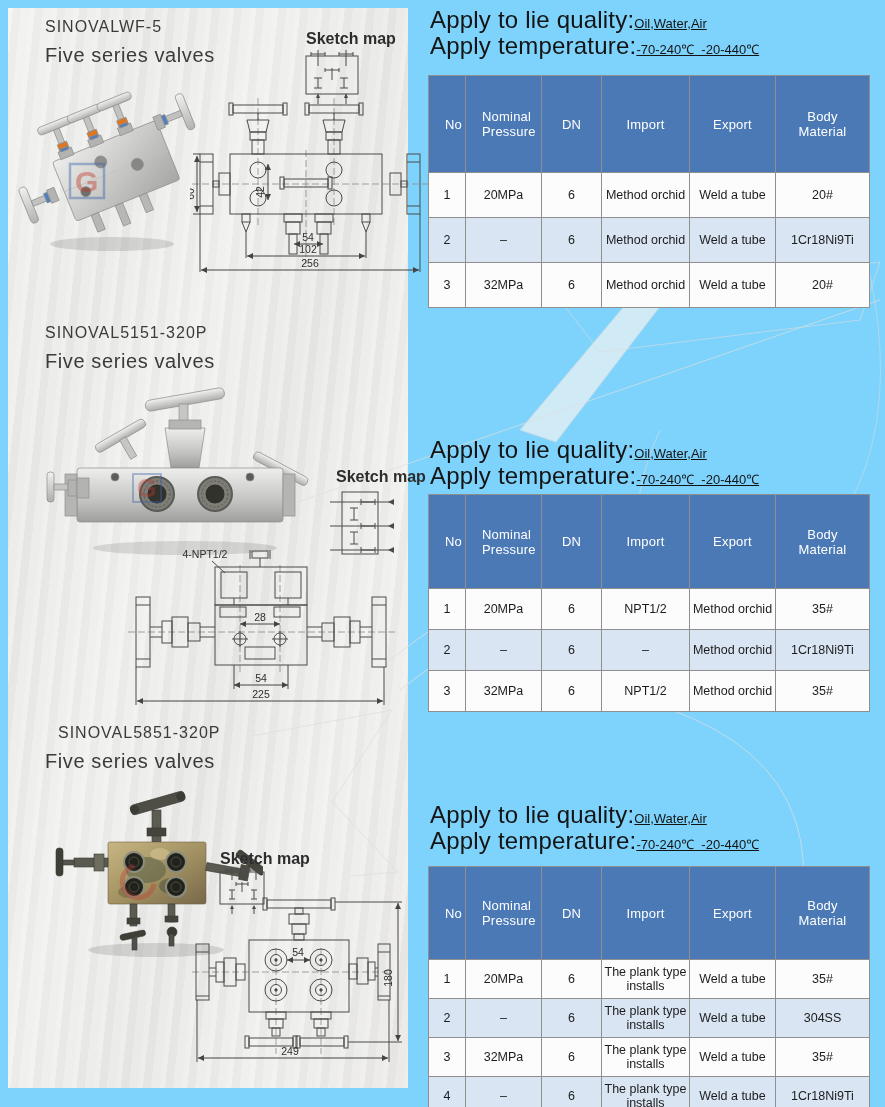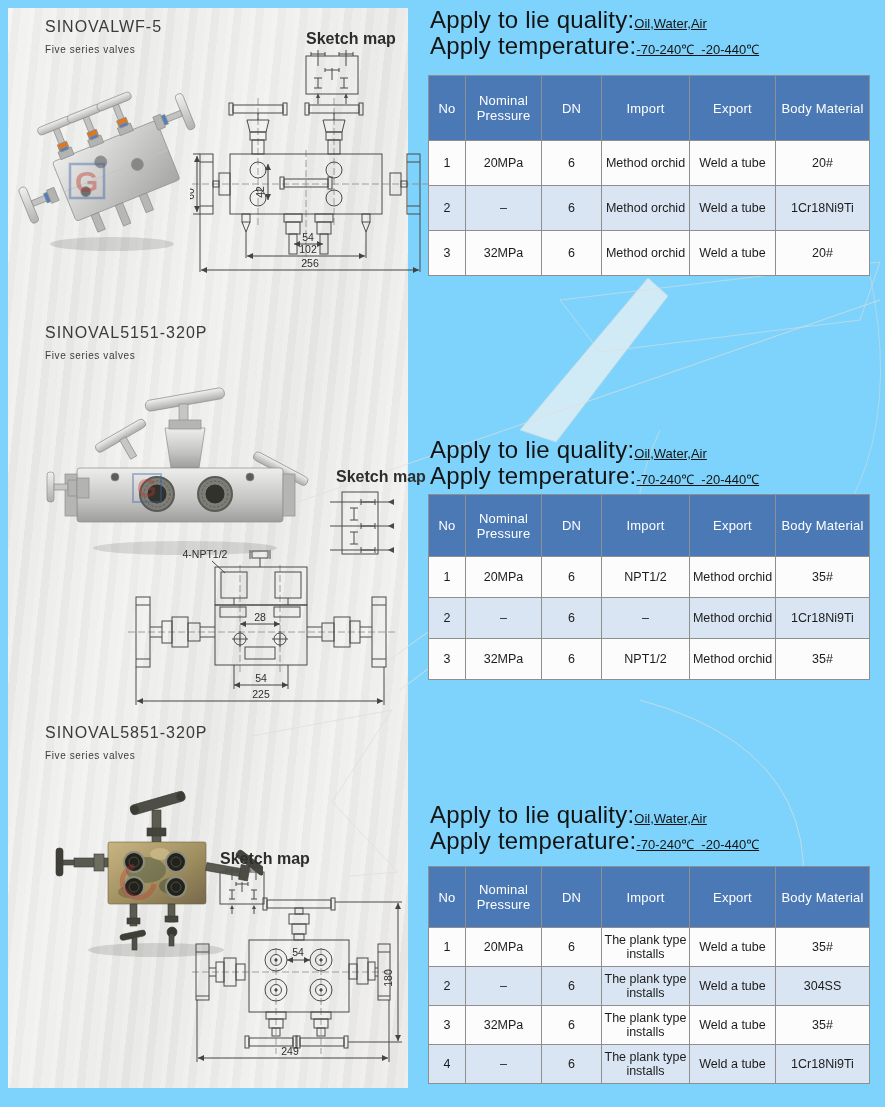--- a/index.html
+++ b/index.html
@@ -5,30 +5,30 @@
   html,body{margin:0;padding:0;background:#fff;}
   .page{position:relative;width:885px;height:1107px;background:#7dd3fc;overflow:hidden;
         font-family:"Liberation Sans",sans-serif;color:#222;}
   .left-panel{position:absolute;left:8px;top:8px;width:400px;height:1080px;
         background:linear-gradient(104deg,#f1f1ef 0%,#e9e9e7 22%,#efefed 40%,#e7e7e5 58%,#eeeeec 76%,#e8e7e5 100%);}
   .left-panel::before{content:"";position:absolute;inset:0;
         background:repeating-linear-gradient(96deg,rgba(255,255,255,.5) 0 5px,rgba(120,120,120,.05) 5px 13px,rgba(255,255,255,.25) 13px 22px);
         opacity:.55;}
   .wm{position:absolute;left:0;top:0;pointer-events:none;}
   .model-title{position:absolute;font-size:16px;letter-spacing:1px;color:#3b3b3b;white-space:nowrap;}
-  .model-series{position:absolute;font-size:10px;letter-spacing:.6px;color:#3b3b3b;white-space:nowrap;}
+  .model-series{position:absolute;font-size:20px;letter-spacing:.6px;color:#3b3b3b;white-space:nowrap;}
   .sketch-label{position:absolute;font-size:16px;color:#2d2d2d;white-space:nowrap;font-weight:bold;}
   .abs{position:absolute;}
   .apply-line{position:absolute;white-space:nowrap;color:#141414;}
   .apply-big{font-size:24px;letter-spacing:.2px;}
   .apply-small{font-size:13px;text-decoration:underline;}
   table.spec-table{position:absolute;border-collapse:collapse;table-layout:fixed;width:441px;
         background:#fcfcfc;border:1px solid #7e7e7e;}
   table.spec-table th{background:var(--header_bg,#4a79b5);color:var(--header_text,#fff);
-        font-weight:normal;font-size:13px;letter-spacing:.2px;border:1px solid #8f8f8f;padding:0;}
+        font-weight:normal;font-size:13px;letter-spacing:.2px;border:1px solid #8f8f8f;padding:16px;}
   table.spec-table td{text-align:center;vertical-align:middle;font-size:12.5px;color:#1c1c1c;
         border:1px solid #8f8f8f;padding:1px 2px;background:#fcfcfc;}
   table.spec-table tr.alt td{background:var(--row_alt_bg,#d9e5f3);}
   table.t1 th{height:64px;} table.t1 td{height:42px;}
   table.t2 th{height:61px;} table.t2 td{height:38px;}
   table.t3 th{height:60px;} table.t3 td{height:36px;}
   .c-no{width:37px;} .c-np{width:76px;} .c-dn{width:60px;}
   .c-imp{width:88px;} .c-exp{width:86px;} .c-bm{width:94px;}
   svg text{font-family:"Liberation Sans",sans-serif;}
   .dline{stroke:#4a4a4a;fill:none;stroke-width:1;}
@@ -447,21 +447,21 @@
           <td>3</td>
           <td>32MPa</td>
           <td>6</td>
           <td>NPT1/2</td>
           <td>Method orchid</td>
           <td>35#</td>
         </tr>
       </tbody>
   </table>
 
-  <div class="model-title abs" style="left:45px;top:724px">SINOVAL5851-320P</div>
+  <div class="model-title abs" style="left:58px;top:724px">SINOVAL5851-320P</div>
   <div class="model-series abs" style="left:45px;top:750px">Five series valves</div>
 
   <svg class="abs" style="left:48px;top:770px" width="215" height="195" viewBox="0 0 215 195">
     <defs>
       <linearGradient id="p3brass" x1="0" y1="0" x2="1" y2="1">
         <stop offset="0" stop-color="#c8b583"></stop>
           <stop offset=".55" stop-color="#a08f60"></stop>
           <stop offset="1" stop-color="#77684a"></stop>
       </linearGradient>
     </defs>

